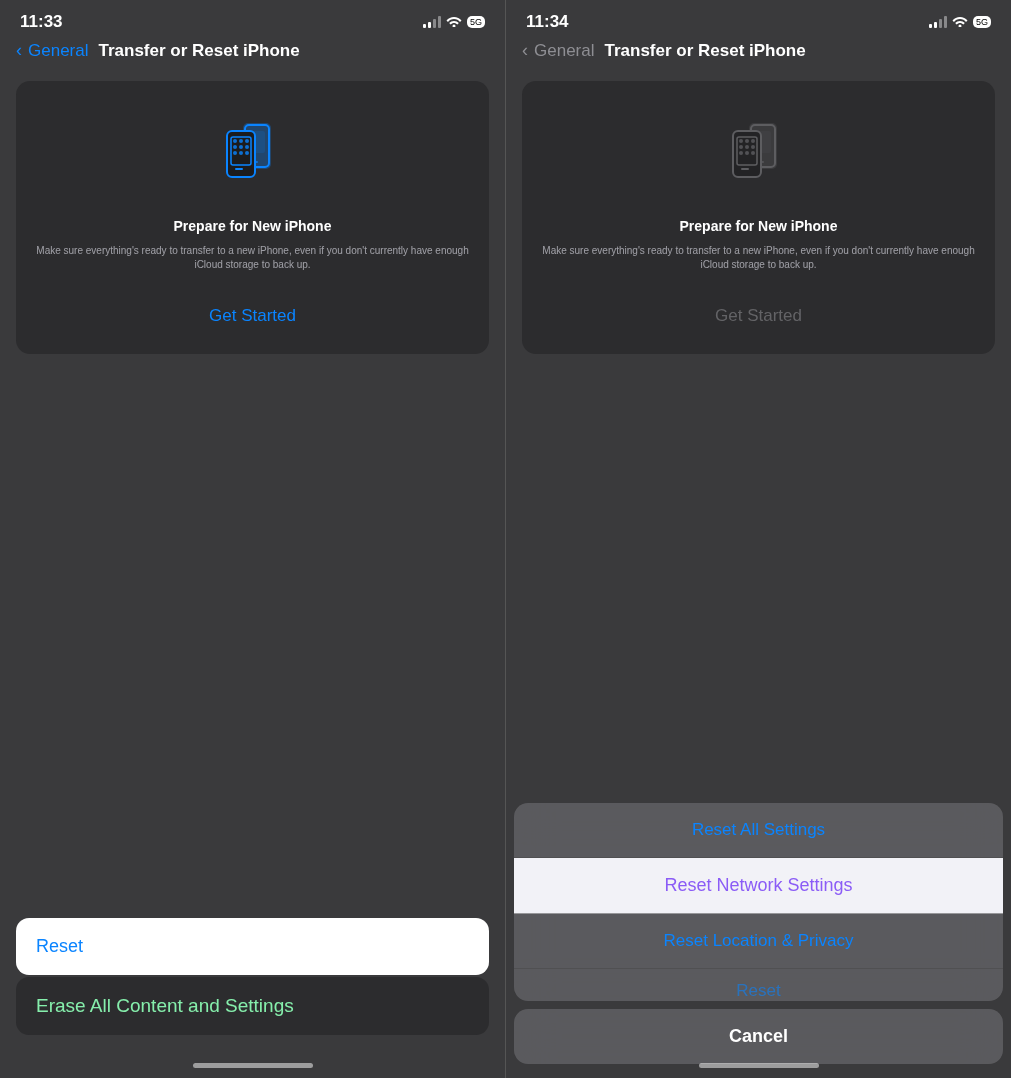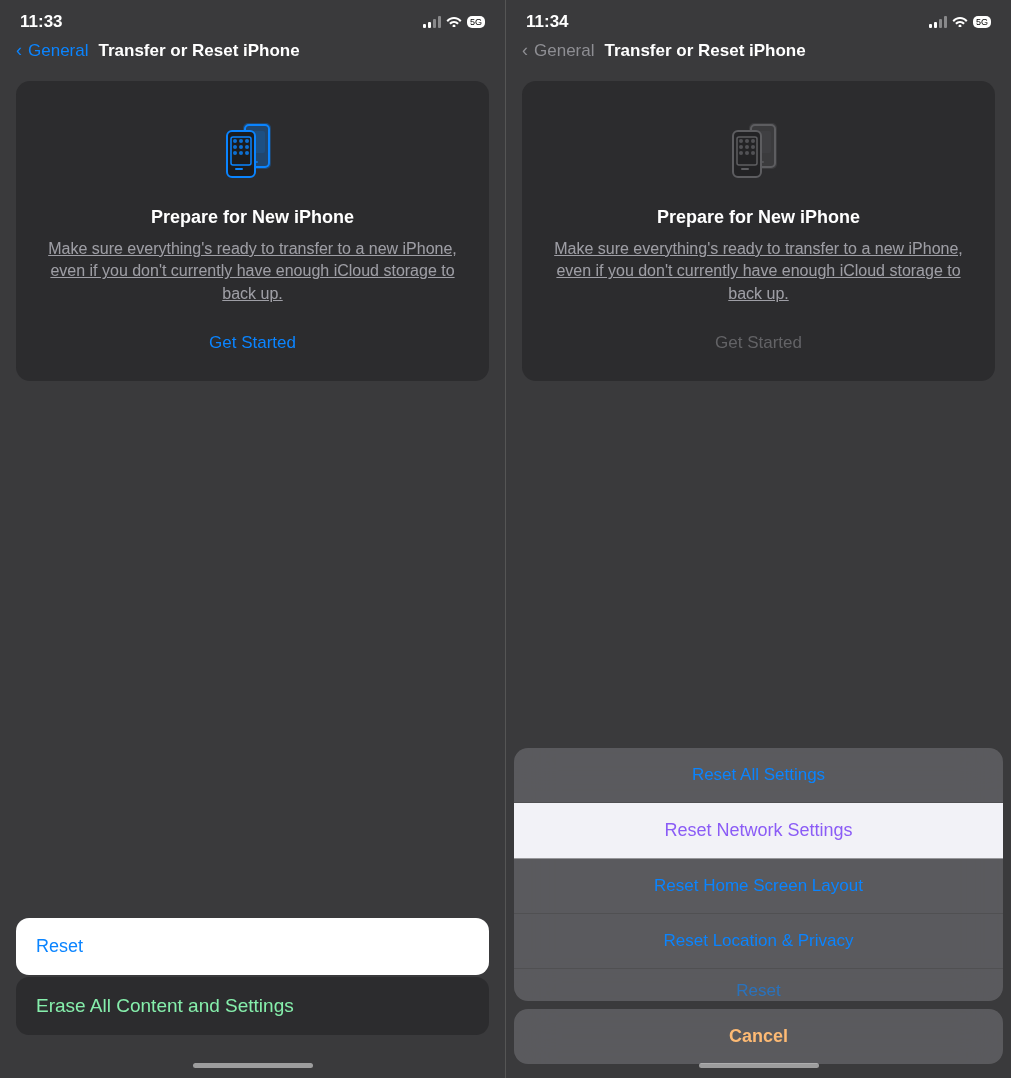--- a/index.html
+++ b/index.html
@@ -106,30 +106,30 @@
       display: flex;
       flex-direction: column;
       align-items: center;
       text-align: center;
     }
     .prepare-icon-wrap {
       margin-bottom: 14px;
     }
     .prepare-title {
       color: #fff;
-      font-size: 18px;
+      font-size: 14px;
       font-weight: 700;
       margin-bottom: 10px;
+      margin-top: 11px;
     }
     .prepare-desc {
       color: #ebebf599;
-      font-size: 16px;
+      font-size: 10px;
       line-height: 1.4;
-      margin-bottom: 24px;
-      text-decoration: underline;
+      margin-bottom: 30px;
     }
     .get-started-btn {
       color: #0a84ff;
       font-size: 17px;
       font-weight: 400;
       background: none;
       border: none;
       cursor: pointer;
       padding: 4px 0;
     }
@@ -220,21 +220,21 @@
       border-radius: 14px;
       margin-top: 8px;
       cursor: pointer;
       overflow: hidden;
       backdrop-filter: blur(20px);
       -webkit-backdrop-filter: blur(20px);
     }
     .sheet-cancel-text {
       padding: 17px 32px;
       text-align: center;
-      color: #fdba74;
+      color: #ffffff;
       font-size: 18px;
       font-weight: 700;
     }
 
     
     .phones-svg {
       width: 80px;
       height: 80px;
     }
     .phones-svg-gray {
@@ -389,23 +389,20 @@
 
       <div class="sheet-item">
         <span class="sheet-item-text">Reset All Settings</span>
       </div>
 
       <div class="sheet-item sheet-item-highlighted">
         <span class="sheet-item-text">Reset Network Settings</span>
       </div>
 
 
-      <div class="sheet-item">
-        <span class="sheet-item-text">Reset Home Screen Layout</span>
-      </div>
 
       <div class="sheet-item">
         <span class="sheet-item-text">Reset Location &amp; Privacy</span>
       </div>
 
       <div class="sheet-item-partial">
         <span class="sheet-item-text" style="opacity:0.6;">Reset</span>
       </div>
     </div>
 

